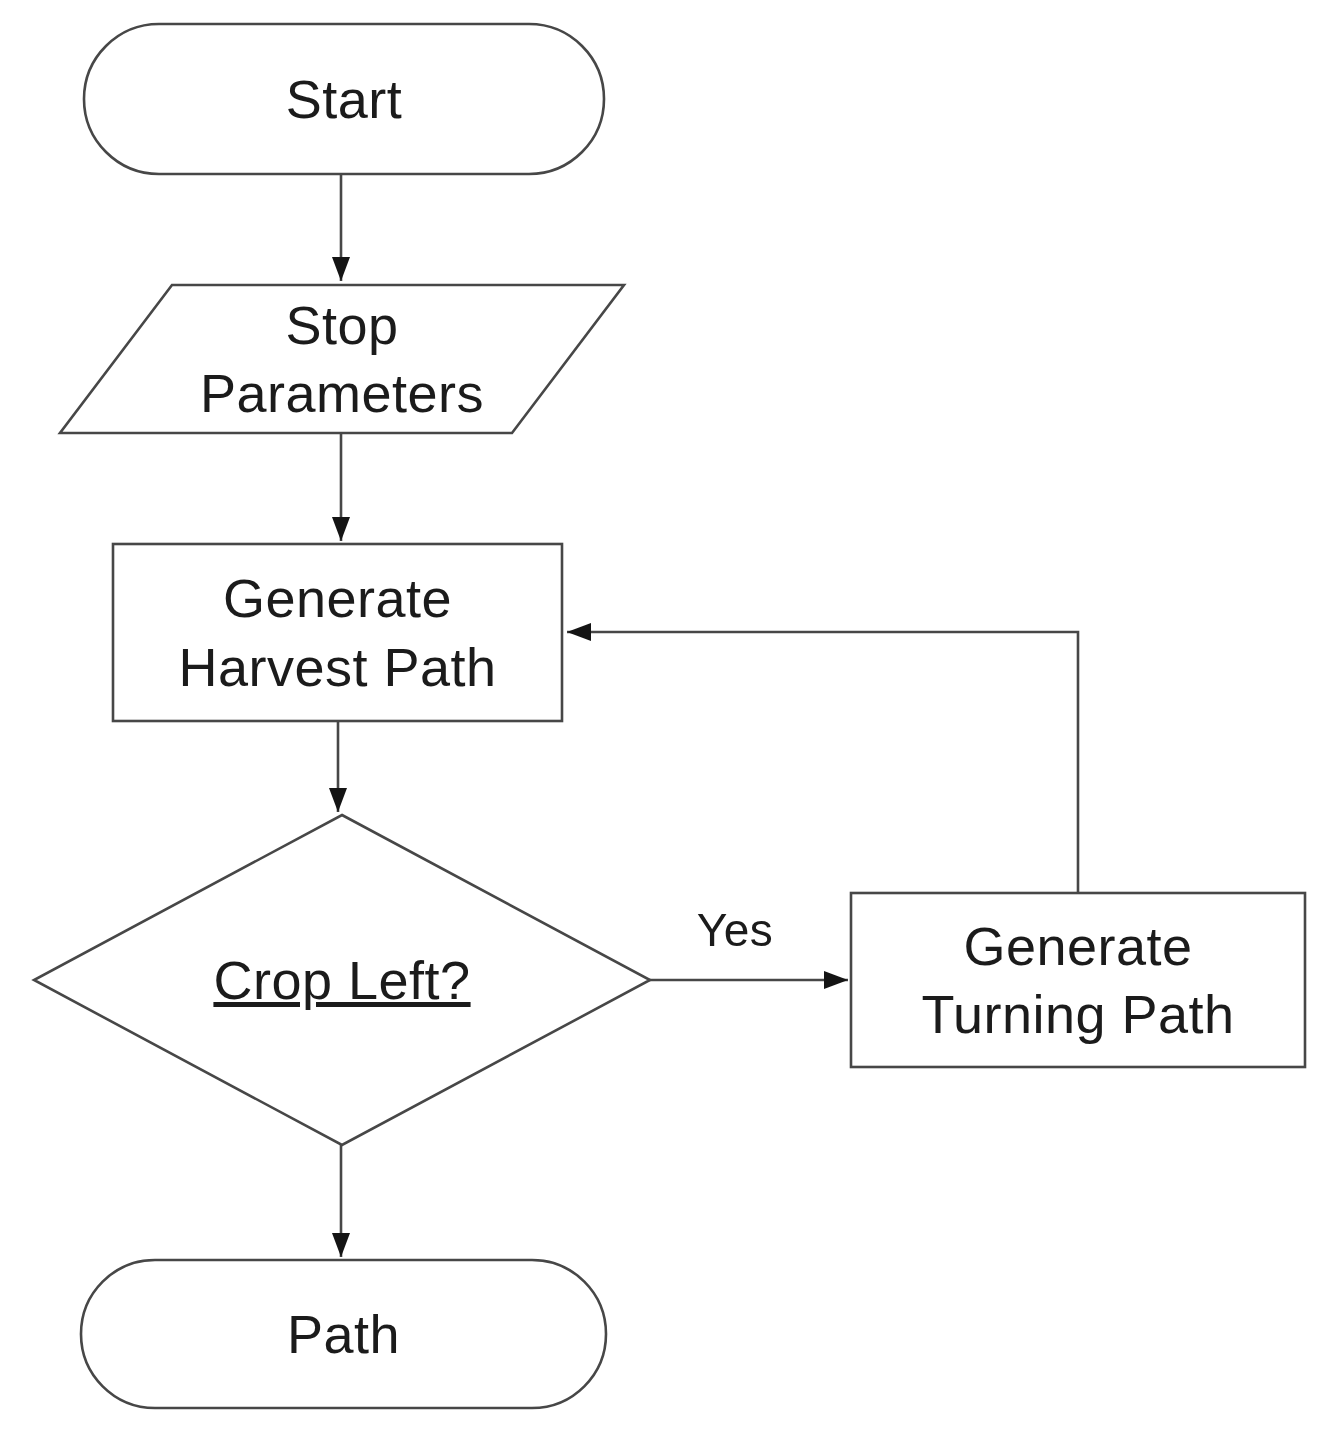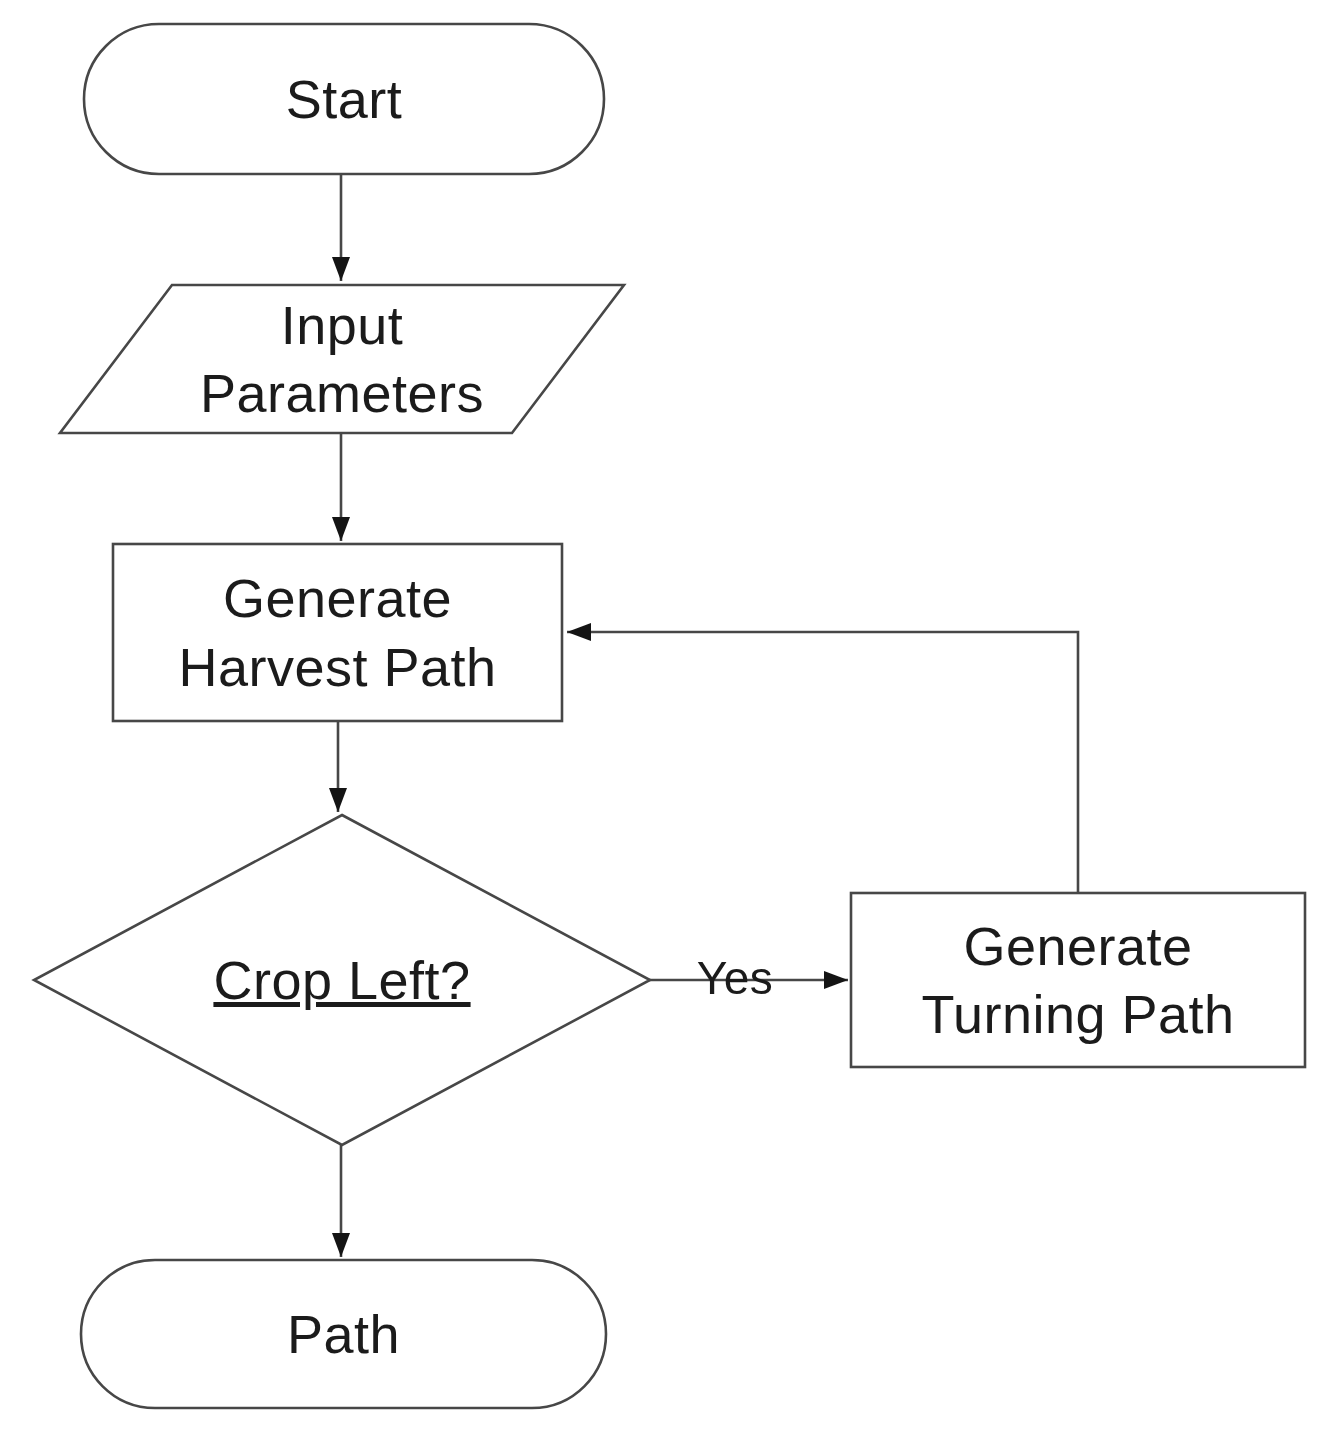--- a/index.html
+++ b/index.html
@@ -68,29 +68,29 @@
     <rect class="shape" x="84" y="24" width="520" height="150" rx="75" ry="75"></rect>
     <polygon class="shape" points="172,285 624,285 512,433 60,433"></polygon>
     <rect class="shape" x="113" y="544" width="449" height="177"></rect>
     <polygon class="shape" points="342,815 650,980 342,1145 34,980"></polygon>
     <rect class="shape" x="851" y="893" width="454" height="174"></rect>
     <rect class="shape" x="81" y="1260" width="525" height="148" rx="74" ry="74"></rect>
   </svg>
 
   <div class="node-label" style="left:84px;top:24px;width:520px;height:150px;">Start</div>
 
-  <div class="node-label" style="left:60px;top:285px;width:564px;height:148px;">Input
+  <div class="node-label" style="left:60px;top:285px;width:564px;height:148px;">Stop
 Parameters</div>
 
   <div class="node-label" style="left:113px;top:544px;width:449px;height:177px;">Generate
 Harvest Path</div>
 
   <div class="node-label" style="left:34px;top:815px;width:616px;height:330px;text-decoration:underline;">Crop Left?</div>
 
   <div class="node-label" style="left:851px;top:893px;width:454px;height:174px;">Generate
 Turning Path</div>
 
   <div class="node-label" style="left:81px;top:1260px;width:525px;height:148px;">Path</div>
 
-  <div class="edge-label" style="left:660px;top:900px;width:150px;height:60px;margin-top:48px;">Yes</div>
+  <div class="edge-label" style="left:660px;top:900px;width:150px;height:60px;">Yes</div>
 
 
 </div>
 
 </body></html>

